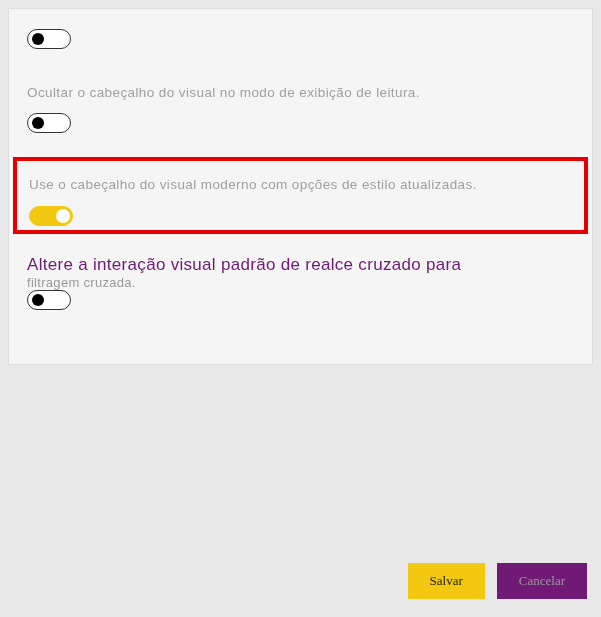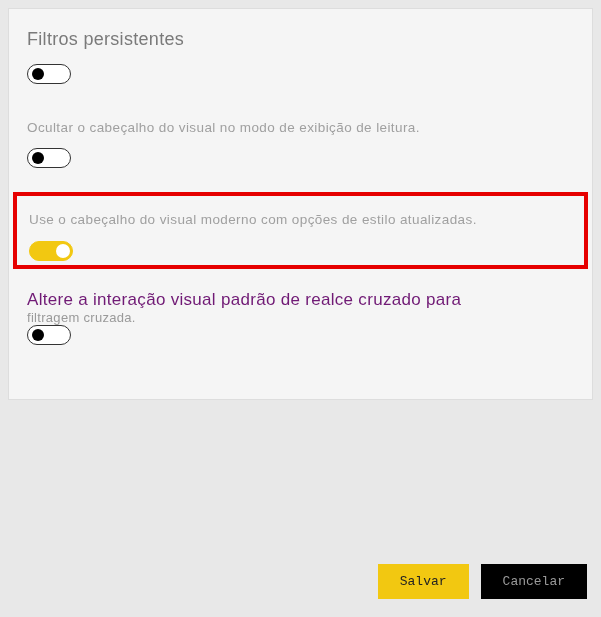--- a/index.html
+++ b/index.html
@@ -98,41 +98,40 @@
       bottom: 18px;
       right: 14px;
       display: flex;
       gap: 12px;
     }
     .btn {
       padding: 10px 22px;
       font-size: 13px;
       border: none;
       cursor: pointer;
-      font-family: Liberation Mono, monospace;
+      font-family: Liberation Serif, serif;
     }
     .btn-primary {
       background: #f2c811;
       color: #222;
     }
     .btn-secondary {
-      background: #000000;
+      background: #701a75;
       color: #9a9a9a;
     }
     .option-group {
       margin-bottom: 26px;
     }
   </style>
 </head>
 <body>
 
 <div class="panel">
 
   <div class="section-block">
-    <div class="section-title">Filtros persistentes</div>
     <div class="toggle">
       <div class="knob"></div>
     </div>
   </div>
 
   <div class="section-block">
 
     <div class="option-group">
       <div class="option-desc">Ocultar o cabeçalho do visual no modo de exibição de leitura.</div>
       <div class="toggle">

